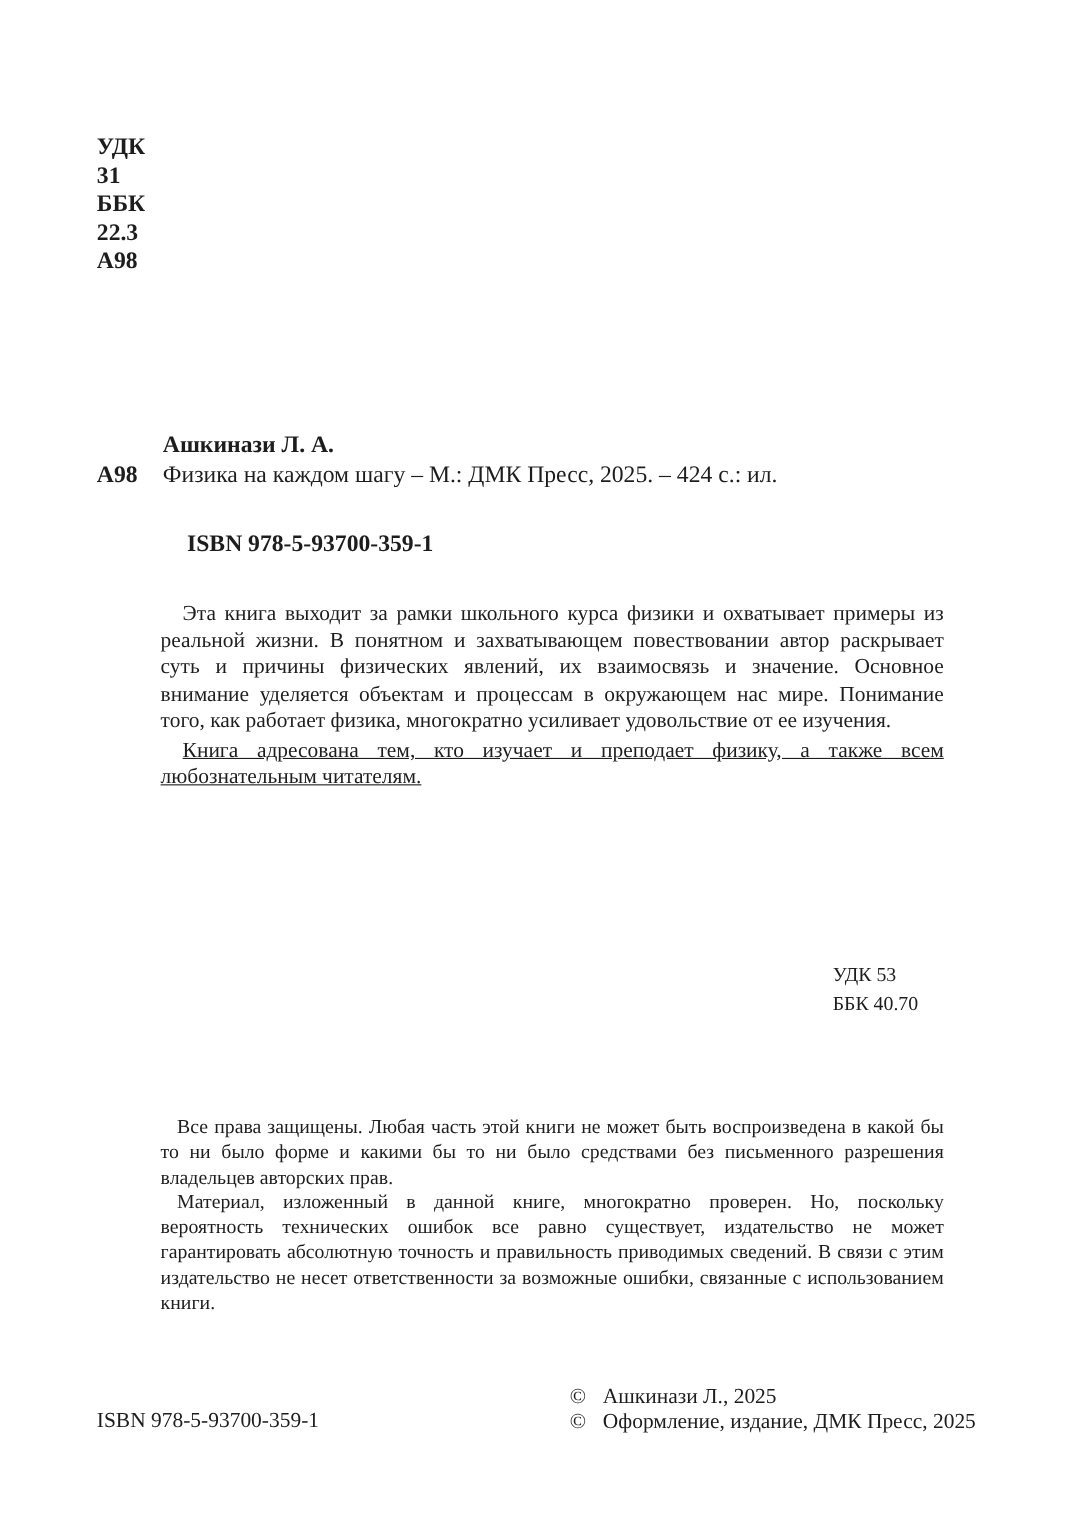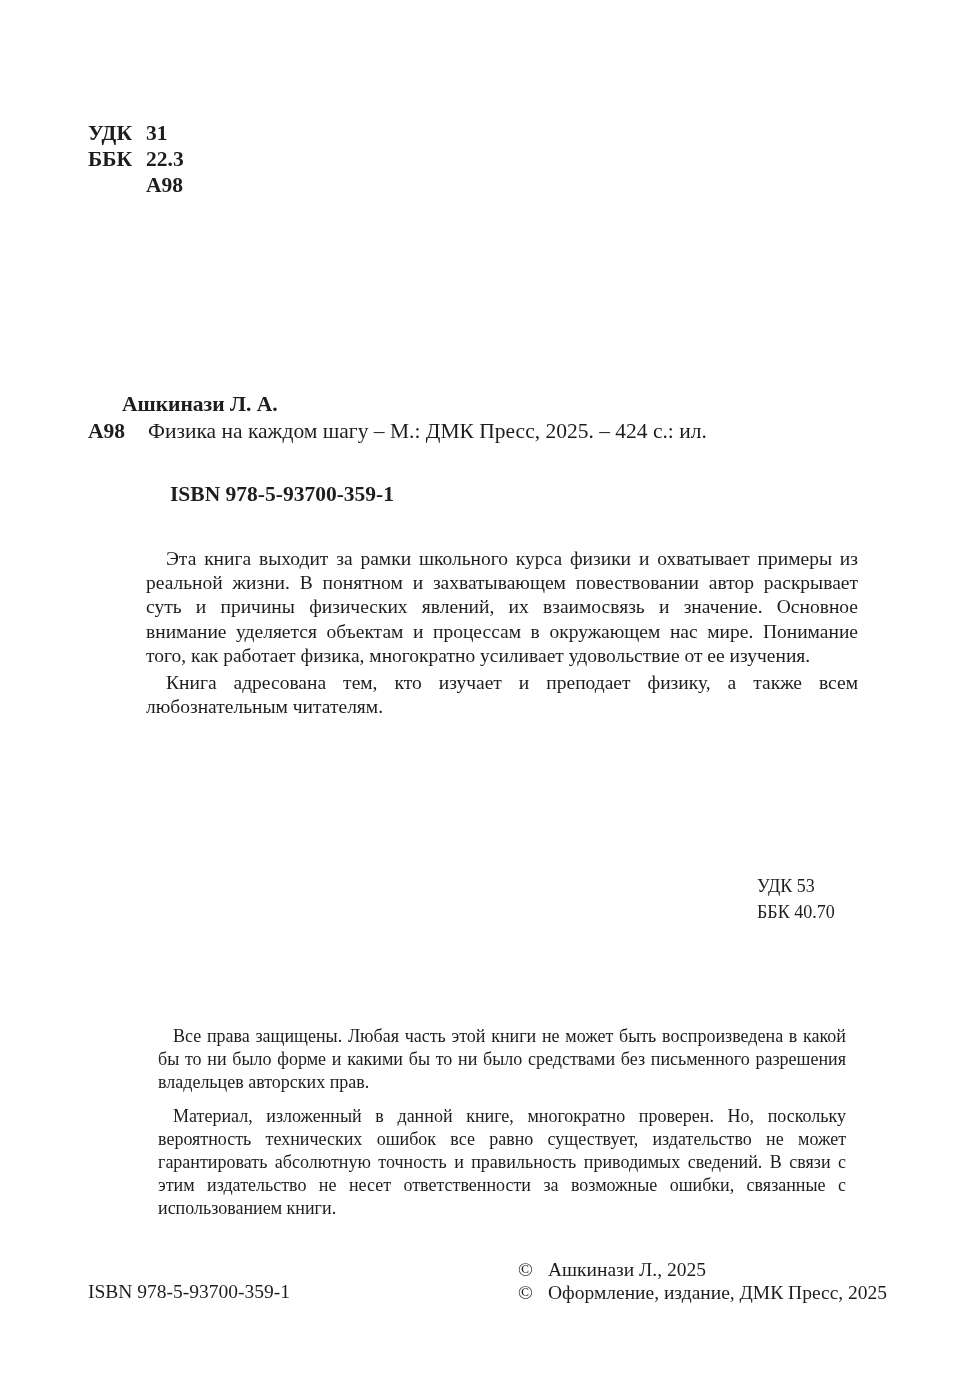--- a/index.html
+++ b/index.html
@@ -15,32 +15,32 @@
 
   
   .udk-top {
     position: absolute;
     left: 88px;
     top: 120px;
     font-size: 21.5px;
     line-height: 26px;
     font-weight: bold;
   }
-  .udk-top .row { display: flex; }
+  .udk-top .row { display: flex; flex-direction: column; }
   .udk-top .lbl { width: 58px; }
 
   
   .biblio {
     position: absolute;
     left: 88px;
     top: 391px;
     font-size: 21.5px;
     line-height: 27px;
   }
-  .biblio .author { margin-left: 34px; font-weight: bold; }
+  .biblio .author { margin-left: 60px; font-weight: bold; }
   .biblio .entry-row { display: flex; }
   .biblio .code { width: 60px; font-weight: bold; flex: 0 0 auto; }
 
   
   .isbn-heading {
     position: absolute;
     left: 170px;
     top: 482px;
     font-size: 21.5px;
     font-weight: bold;
@@ -50,42 +50,42 @@
   .annotation {
     position: absolute;
     left: 146px;
     top: 547px;
     width: 712px;
     font-size: 19.5px;
     line-height: 24.2px;
     text-align: justify;
   }
   .annotation p { margin: 0; text-indent: 20px; }
-  .annotation p + p { margin-top: 3px; }
+  .annotation p + p { margin-top: 3px; text-decoration: underline; }
 
   
   .udk-footer {
     position: absolute;
     left: 757px;
     top: 874px;
     font-size: 18px;
     line-height: 25.5px;
   }
 
   
   .legal {
     position: absolute;
     left: 146px;
     top: 1013px;
     width: 712px;
     font-size: 18px;
     line-height: 22.8px;
     text-align: justify;
   }
-  .legal p { margin: 12px; text-indent: 15px; }
+  .legal p { margin: 0; text-indent: 15px; }
 
   
   .footer-isbn {
     position: absolute;
     left: 88px;
     top: 1280px;
     font-size: 19.5px;
     line-height: 23px;
   }
   .copyrights {

